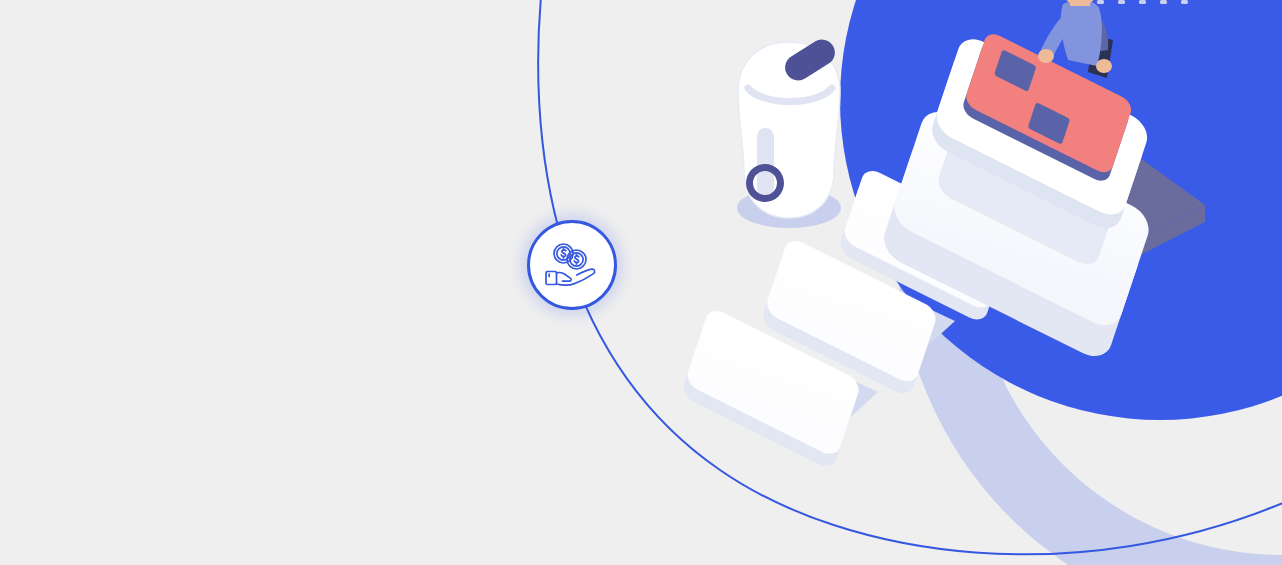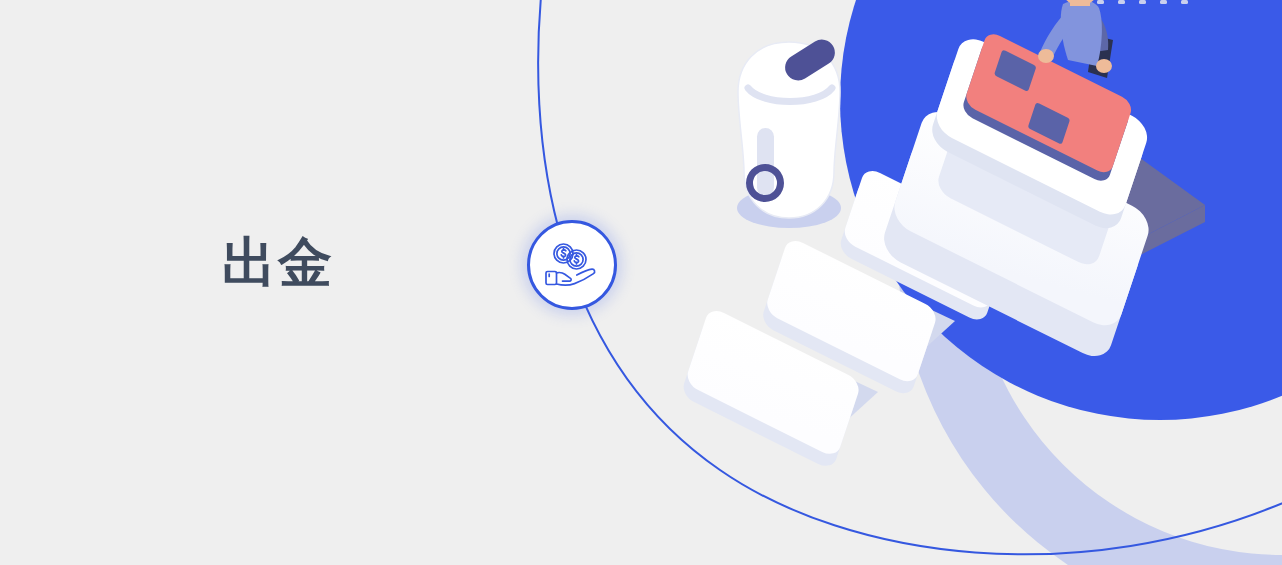--- a/index.html
+++ b/index.html
@@ -205,21 +205,20 @@
 
       <g>
         <path d="M 545 -40
                  C 520 150 560 360 720 470
                  C 850 560 1080 590 1290 500" fill="none" stroke="#3558e0" stroke-width="2"></path>
       </g>
 
     </g>
   </svg>
 
-  <h1 id="page-title">出金</h1>
 
   <div id="badge" title="出金">
     <svg width="58" height="48" viewBox="0 0 58 48" xmlns="http://www.w3.org/2000/svg" fill="none" stroke="#3558e0" stroke-width="1.7" stroke-linecap="round" stroke-linejoin="round">
 
       <circle cx="20.5" cy="12.5" r="9.5"></circle>
       <circle cx="20.5" cy="12.5" r="6.6"></circle>
       <path d="M 22.8 9.8 C 22.1 8.9 20.6 8.6 19.6 9.2 C 18.5 9.9 18.7 11.2 19.9 11.7
                C 21.1 12.2 22.4 12.6 22.6 13.8 C 22.8 15 21.3 15.9 20 15.4
                C 19.1 15.1 18.5 14.5 18.3 13.9"></path>
       <path d="M 20.5 7.6 L 20.5 9.0 M 20.5 15.6 L 20.5 17.0"></path>

